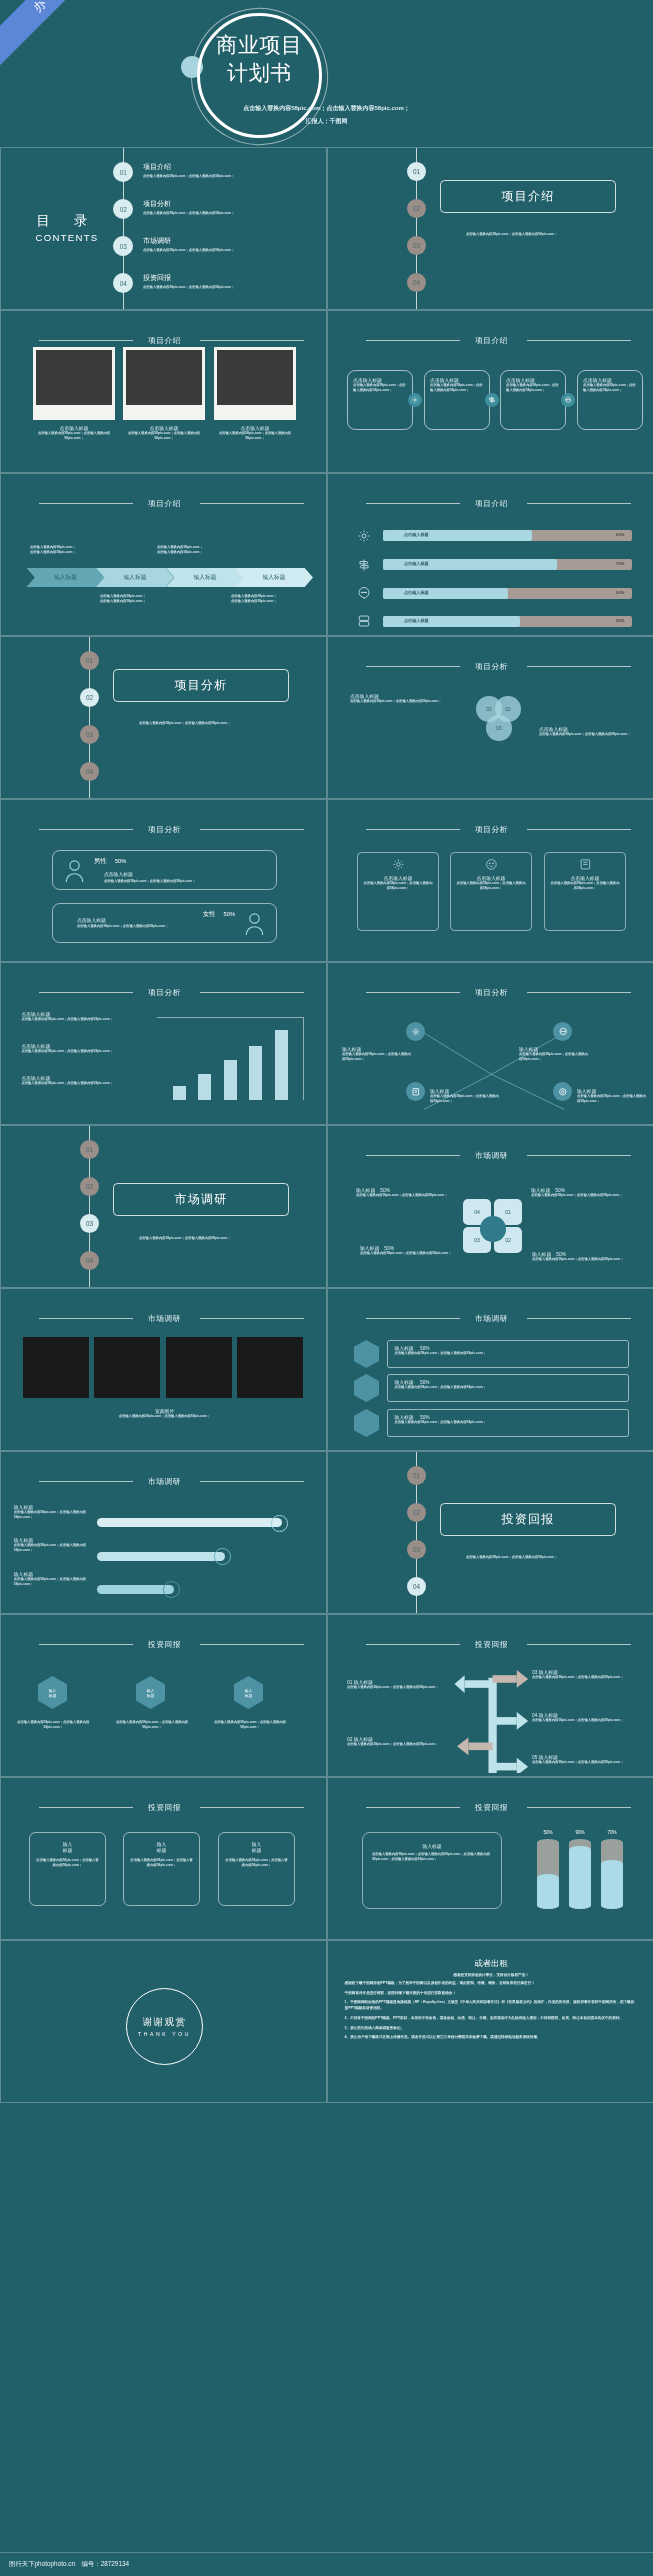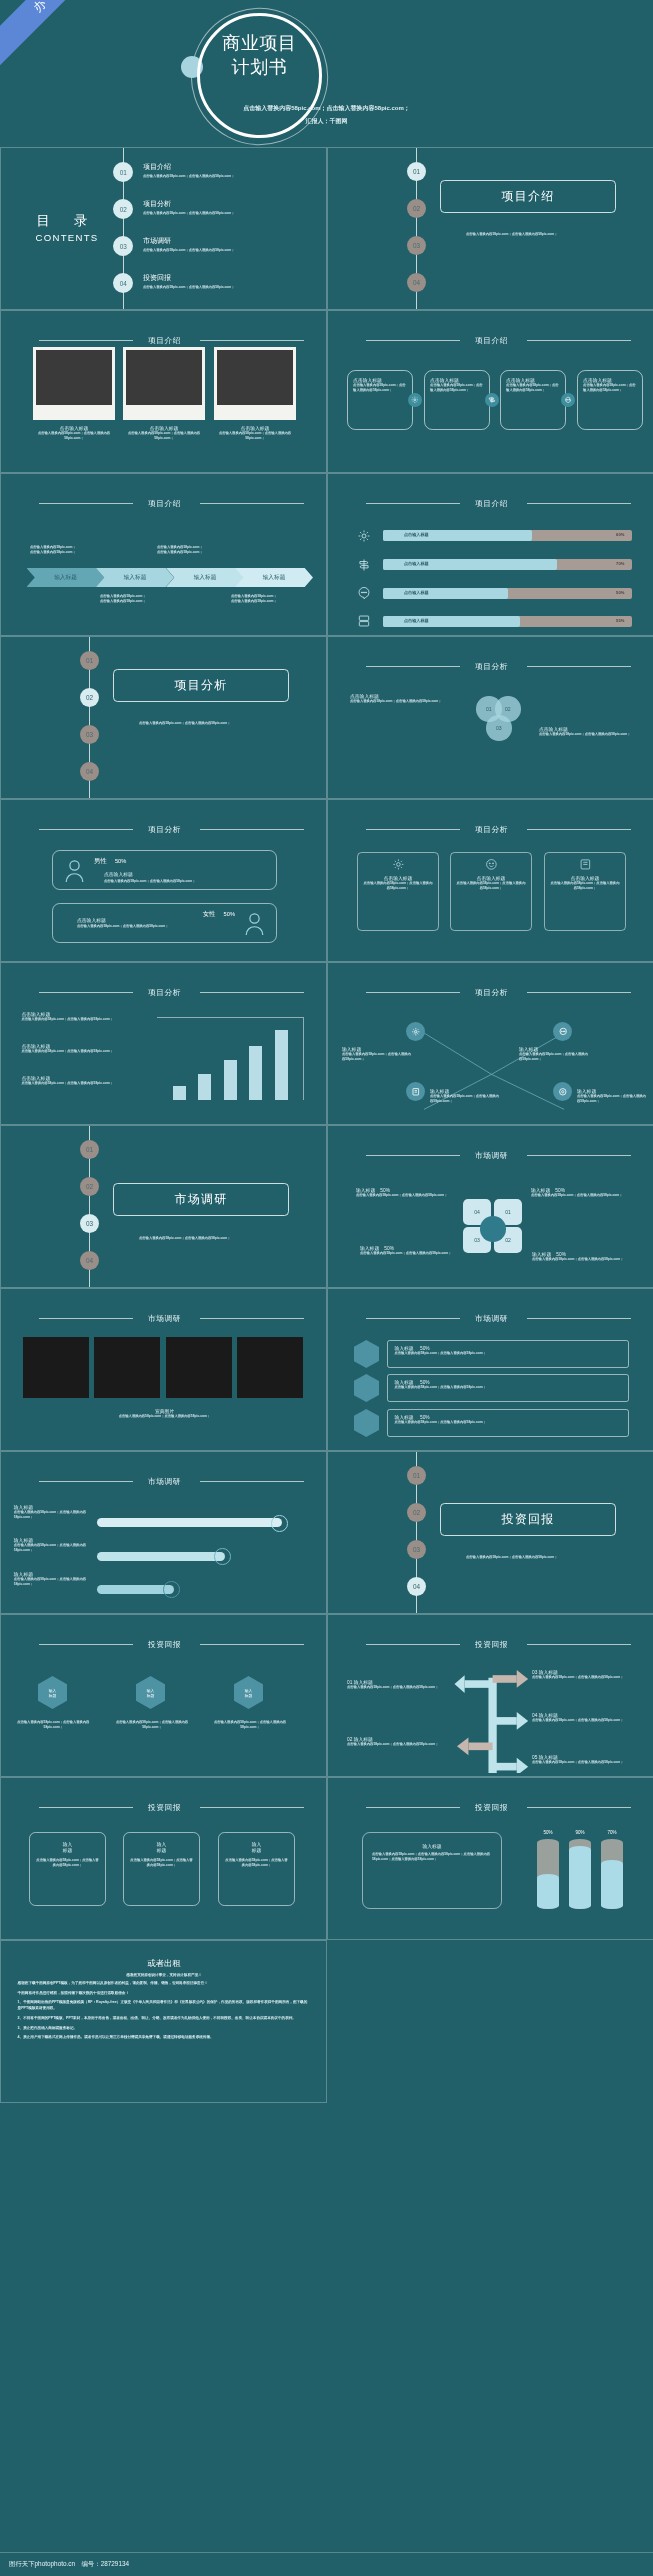--- a/index.html
+++ b/index.html
@@ -27,21 +27,21 @@
     position:absolute; left:191px; top:7.7px; width:137px; height:137px;
     border:0.6px solid rgba(255,255,255,.55); border-radius:50%;
     transform:rotate(-18deg);
   }
   .cover-dot {
     position:absolute; left:181px; top:56px; width:22px; height:22px;
     border-radius:50%; background:#a7d4de;
   }
   .cover-title {
     position:absolute; left:197px; top:31px; width:125px;
-    text-align:center; line-height:1.35; font-size:18px; color:#fff;
+    text-align:center; line-height:1.35; font-size:21px; color:#fff;
     letter-spacing:0.6px;
   }
   .cover-sub {
     position:absolute; left:0; top:102px; width:653px; text-align:center;
     font-size:6px; color:#dceef2; line-height:2.2; font-weight:bold;
   }
 
   
   .grid { display:grid; grid-template-columns:327px 327px; }
   .slide {
@@ -843,20 +843,26 @@
         <div class="cylfill" style="height:35px"></div>
       </div>
       <div class="cyl" style="left:241px;top:61px;height:70px">
         <div class="cylfill" style="height:63px"></div>
       </div>
       <div class="cyl" style="left:273px;top:61px;height:70px">
         <div class="cylfill" style="height:49px"></div>
       </div>
     </div>
 
+    <div class="slide">
+      <div class="ty-ring">
+        <div class="a">谢谢观赏</div>
+        <div class="b">THANK  YOU</div>
+      </div>
+    </div>
 
     <div class="slide">
       <div class="cw">
         <h2>或者出租</h2>
         <div class="lead">感谢您支持原创设计事业，支持设计版权产品！</div>
         <p>感谢您下载千图网原创PPT模板，为了您和千图网以及原创作者的利益，请勿复制、传播、销售，否则将承担法律责任！</p>
         <p>千图网将对作品进行维权，按照传播下载次数的十倍进行索取赔偿金！</p>
         <p>1、千图网网站出售的PPT模版是免版税类（RF：Royalty-free）正版受《中华人民共和国著作法》和《世界版权公约》的保护，作品的所有权、版权和著作权归千图网所有，您下载的是PPT模版素材使用权。</p>
         <p>2、不得将千图网的PPT模版、PPT素材，本身用于再出售，或者出租、出借、转让、分销、发布或者作为礼物供他人使用，不得转授权、出卖、转让本协议或本协议中的权利。</p>
         <p>3、禁止把作品纳入商标或服务标记。</p>

